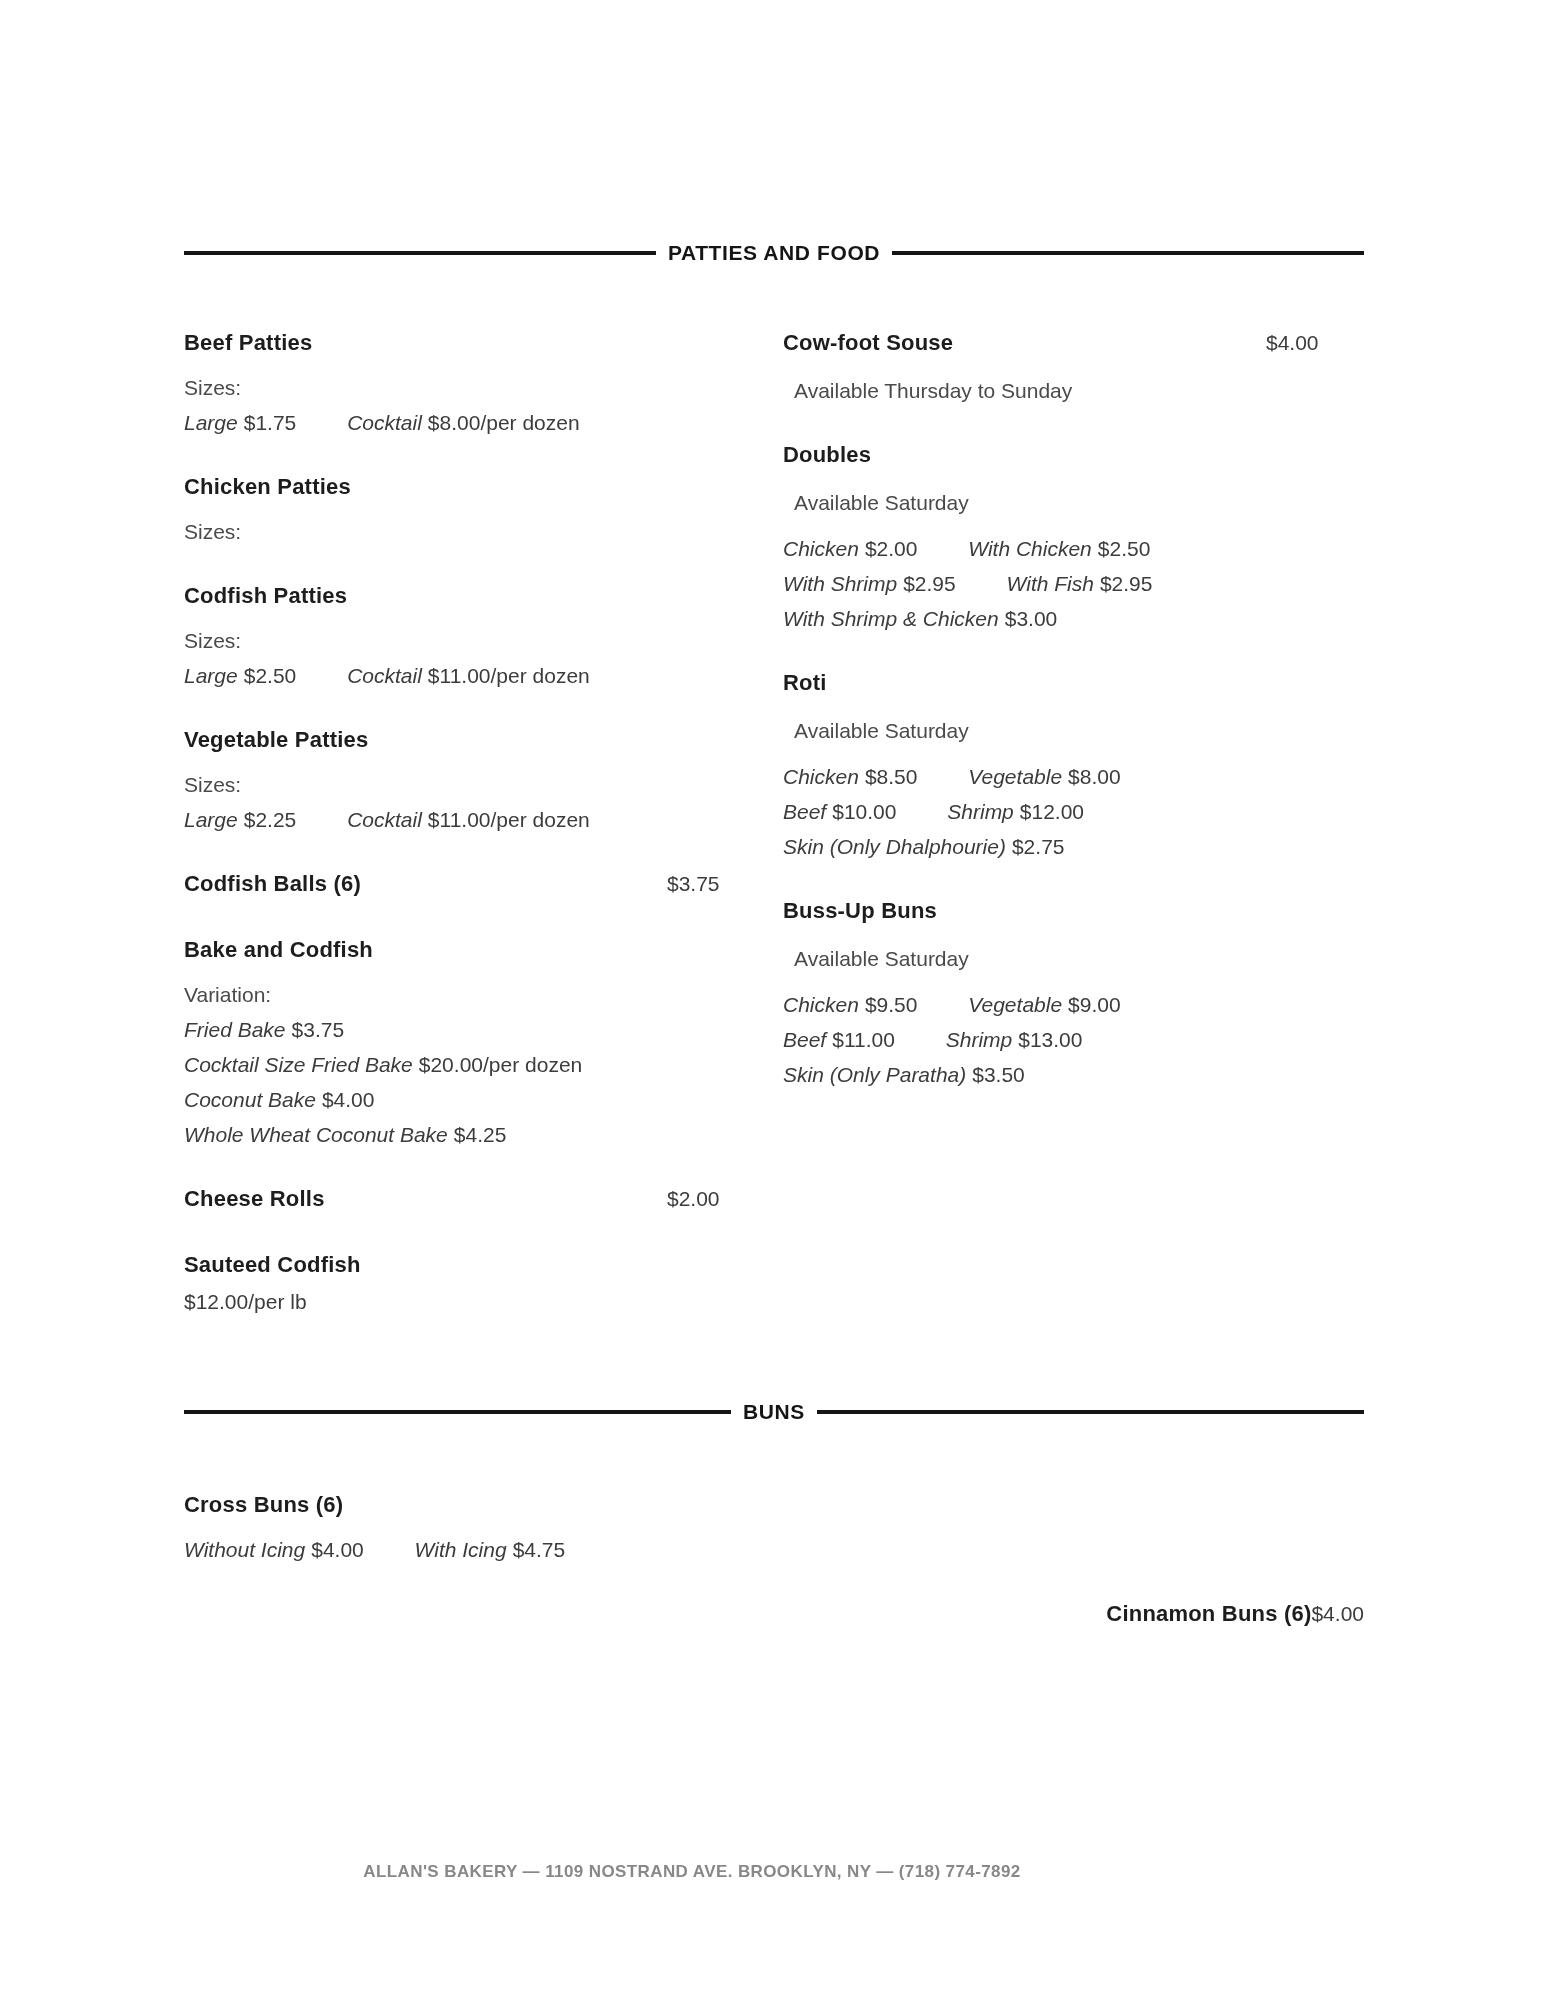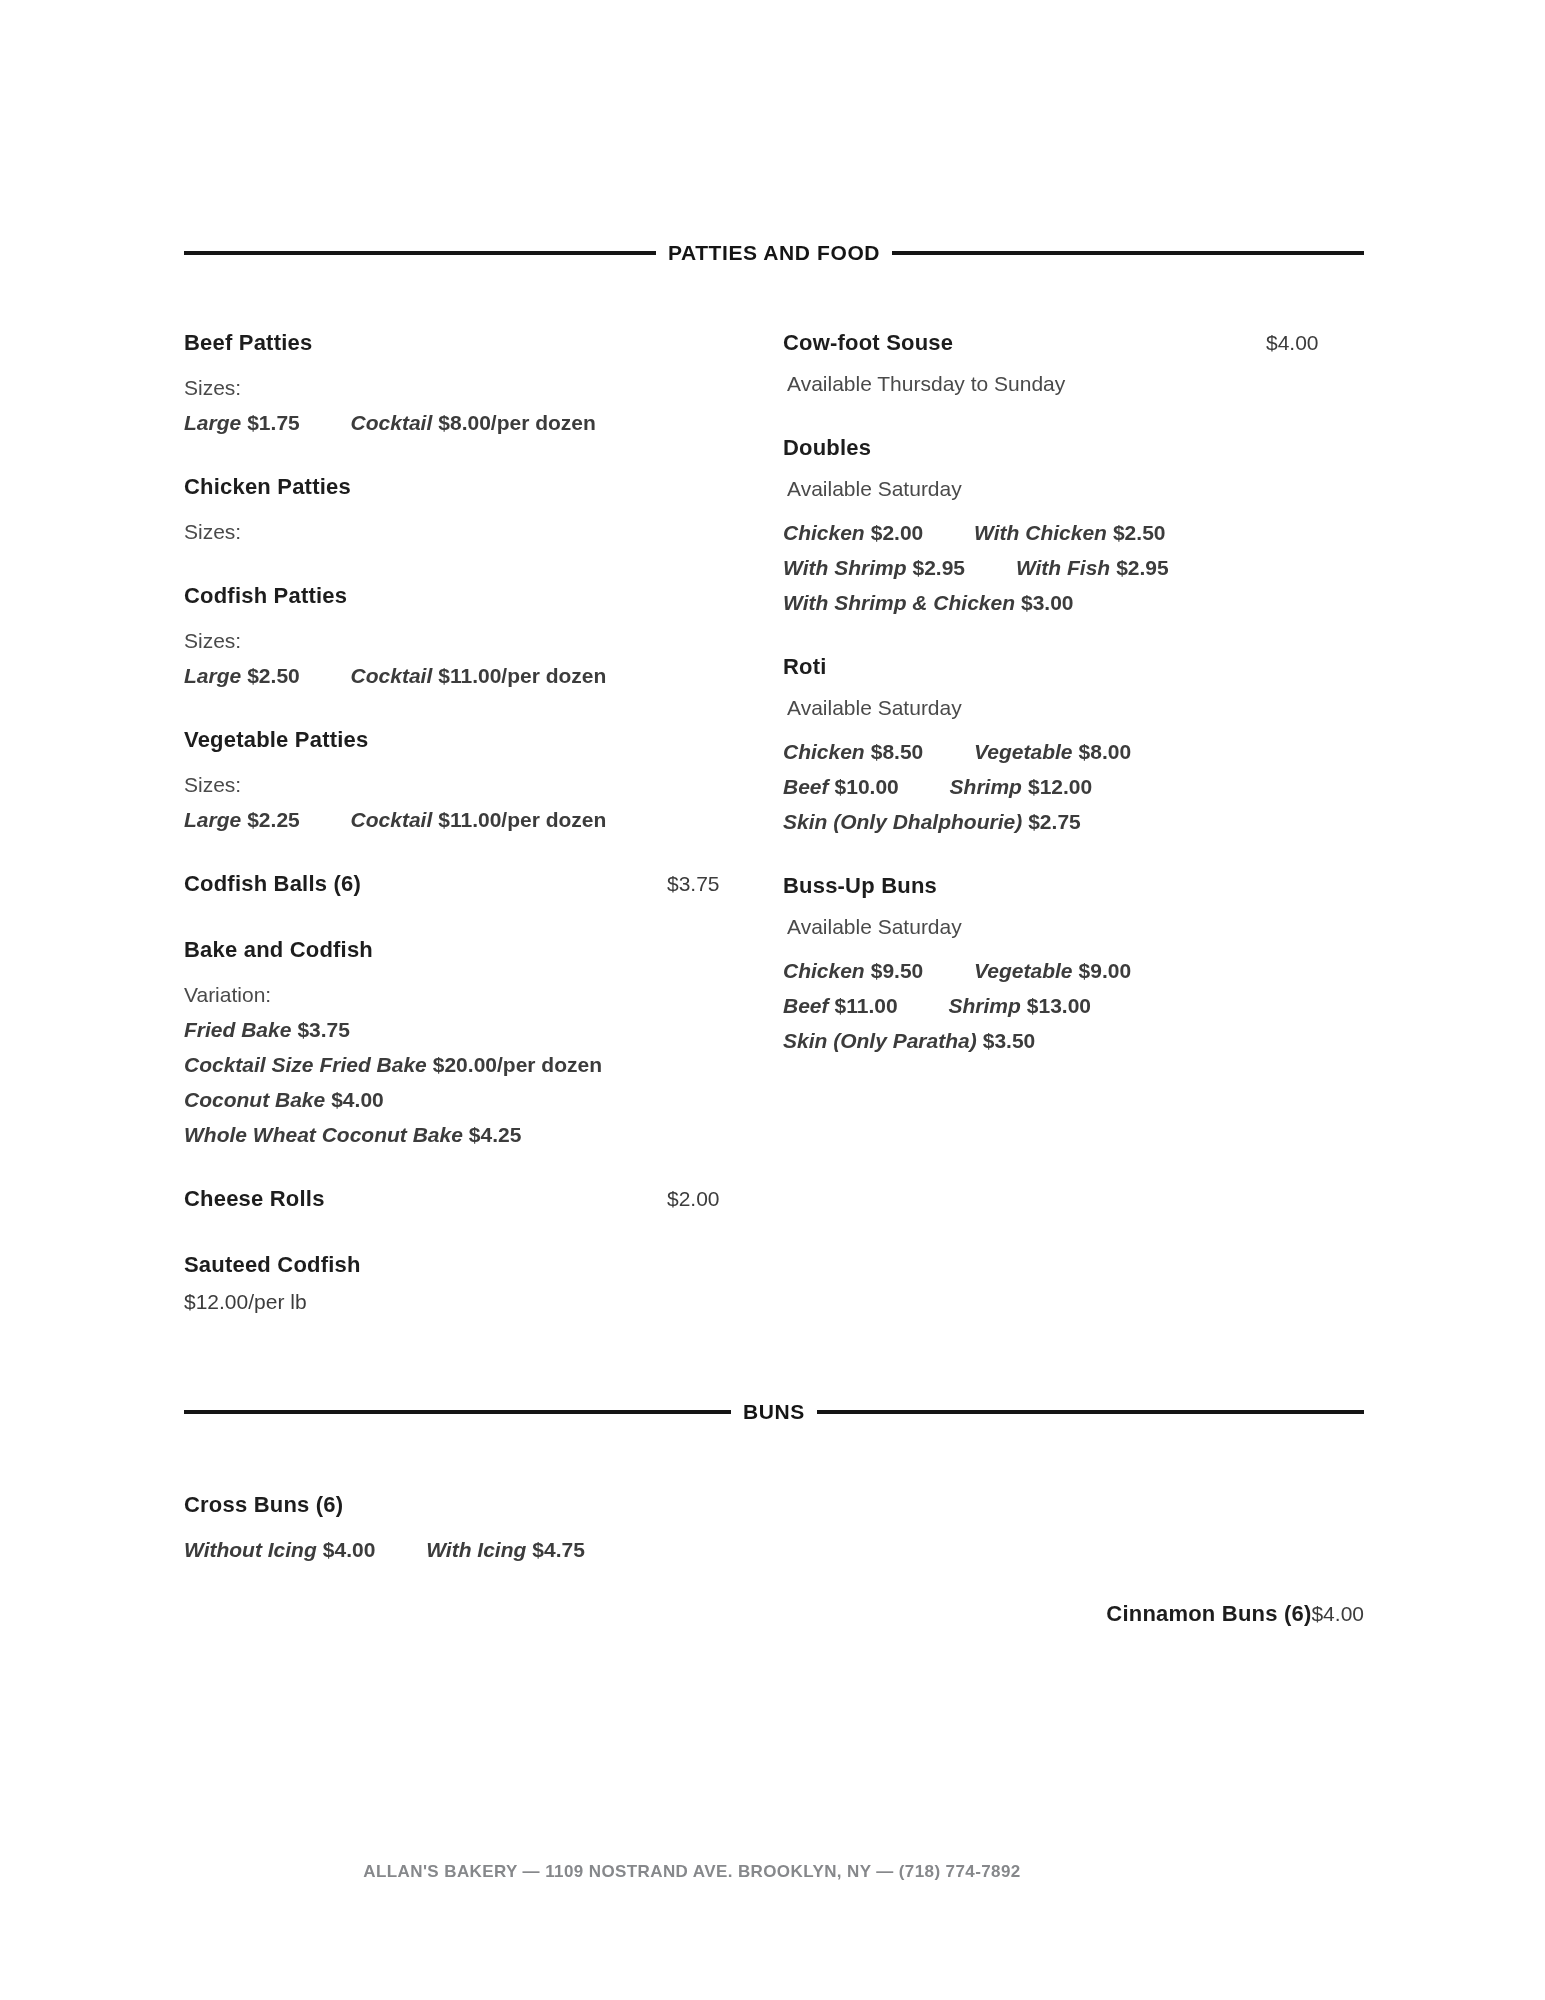--- a/index.html
+++ b/index.html
@@ -29,28 +29,28 @@
   .name-row { position: relative; line-height: 35px; }
   .item-name {
     display: inline; font-size: 22px; font-weight: 700;
     color: #1d1d1d; margin: 0; letter-spacing: 0.2px;
   }
   .tab-price {
     position: absolute; left: 483px; top: 0;
     font-size: 21px; line-height: 35px; font-weight: 400; color: #3c3c3c;
   }
   .sub { margin: 8px 0 0; font-size: 21px; line-height: 35px; color: #4a4a4a; }
-  .note { margin: 4px; font-size: 21px; line-height: 35px; color: #4a4a4a; }
+  .note { margin: 11px; font-size: 21px; line-height: 35px; color: #4a4a4a; }
   .vgroup { margin-top: 0; }
   .name-row + .vgroup { margin-top: 8px; }
   .sub + .vgroup { margin-top: 0; }
   .note + .vgroup { margin-top: 9px; }
   .vgroup.tight { margin-top: 0; }
   .vrow { font-size: 21px; line-height: 35px; color: #3c3c3c; }
-  .pair { white-space: nowrap; font-weight: bold; }
+  .pair { white-space: nowrap; }
   .pair:not(:last-child) { margin-right: 45px; }
   .vl { font-style: italic; margin-right: 6px; }
   .band-buns { margin-top: 52px; }
   .buns-items { margin-top: 63px; }
   .full { display: flex; justify-content: flex-end; }
   .full .vp { font-size: 21px; line-height: 35px; color: #3c3c3c; }
   .footer {
     position: absolute; left: 0; top: 1862px; width: 1384px;
     text-align: center; font-size: 17px; font-weight: 700;
     color: #86888b; letter-spacing: 0.4px;

